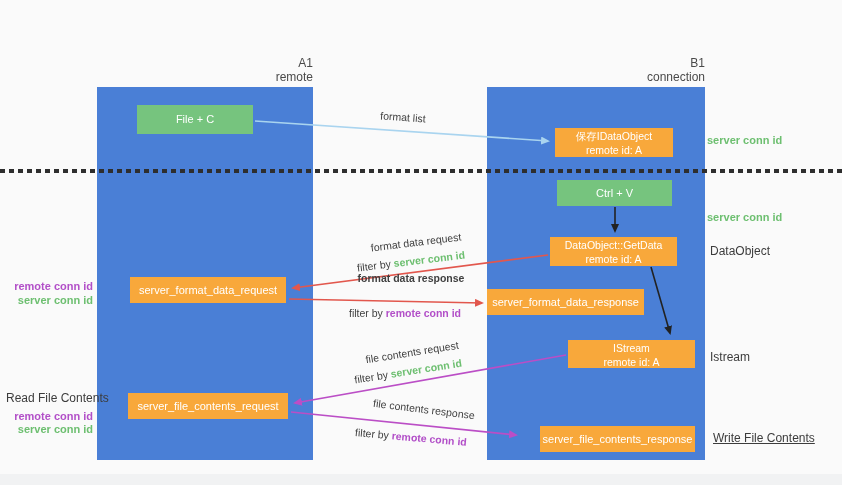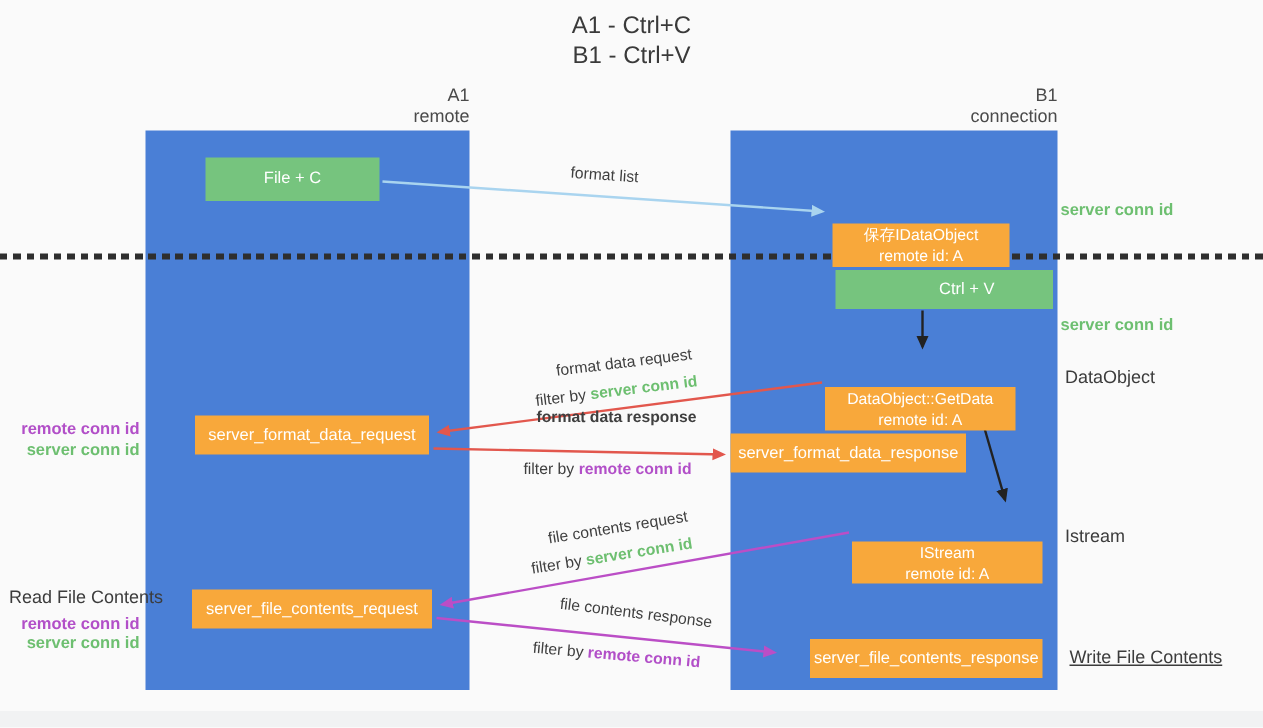--- a/index.html
+++ b/index.html
@@ -16,25 +16,25 @@
   .lifeline.left  { left:97px;  width:216px; }
   .lifeline.right { left:487px; width:218px; }
 
   .dotted { position:absolute; left:0; top:169px; width:842px; height:4px;
             background:repeating-linear-gradient(90deg,#2e2e2e 0 5px,transparent 5px 9px); }
 
   .node { position:absolute; color:#fff; text-align:center; font-size:11px; white-space:nowrap; }
   .node.green  { background:#76c47e; }
   .node.orange { background:#f8a83b; }
   .node .l { line-height:14px; }
-  .node.two { font-size:10.5px; padding-top:1px;margin-top:21px; }
+  .node.two { font-size:10.5px; padding-top:1px; }
 
   #n-ctrlc   { left:137px; top:105px; width:116px; height:29px; line-height:29px; }
   #n-save    { left:555px; top:128px; width:118px; height:28px; }
-  #n-ctrlv   { left:557px; top:180px; width:115px; height:26px; line-height:26px;padding-left:30px; }
+  #n-ctrlv   { left:557px; top:180px; width:115px; height:26px; line-height:26px; }
   #n-getdata { left:550px; top:237px; width:127px; height:28px; }
   #n-fdreq   { left:130px; top:277px; width:156px; height:26px; line-height:26px; }
   #n-fdresp  { left:487px; top:289px; width:157px; height:26px; line-height:26px; }
   #n-istream { left:568px; top:340px; width:127px; height:27px; }
   #n-fcreq   { left:128px; top:393px; width:160px; height:26px; line-height:26px; }
   #n-fcresp  { left:540px; top:426px; width:155px; height:26px; line-height:26px; }
 
   .ann { position:absolute; font-size:12px; color:#3c3c3c; white-space:nowrap; }
   .ann.greenb  { color:#6dbf70; font-weight:bold; font-size:11px; }
   #a-scid-top { left:707px; top:134px; }
@@ -64,24 +64,20 @@
   #e-fcresp-f { left:411px; top:437px; transform:translate(-50%,-50%) rotate(5deg); }
 
   .arrows { position:absolute; left:0; top:0; width:842px; height:485px; pointer-events:none; }
   .footer-strip { position:absolute; left:0; bottom:0; width:842px; height:11px; background:#f1f2f3; }
 </style>
 </head>
 <body>
 
 <div class="canvas">
 
-  <div class="title">
-    <div>A1 - Ctrl+C</div>
-    <div>B1 - Ctrl+V</div>
-  </div>
 
   <div class="col-hdr left">
     <div>A1</div>
     <div>remote</div>
   </div>
   <div class="col-hdr right">
     <div>B1</div>
     <div>connection</div>
   </div>
 

